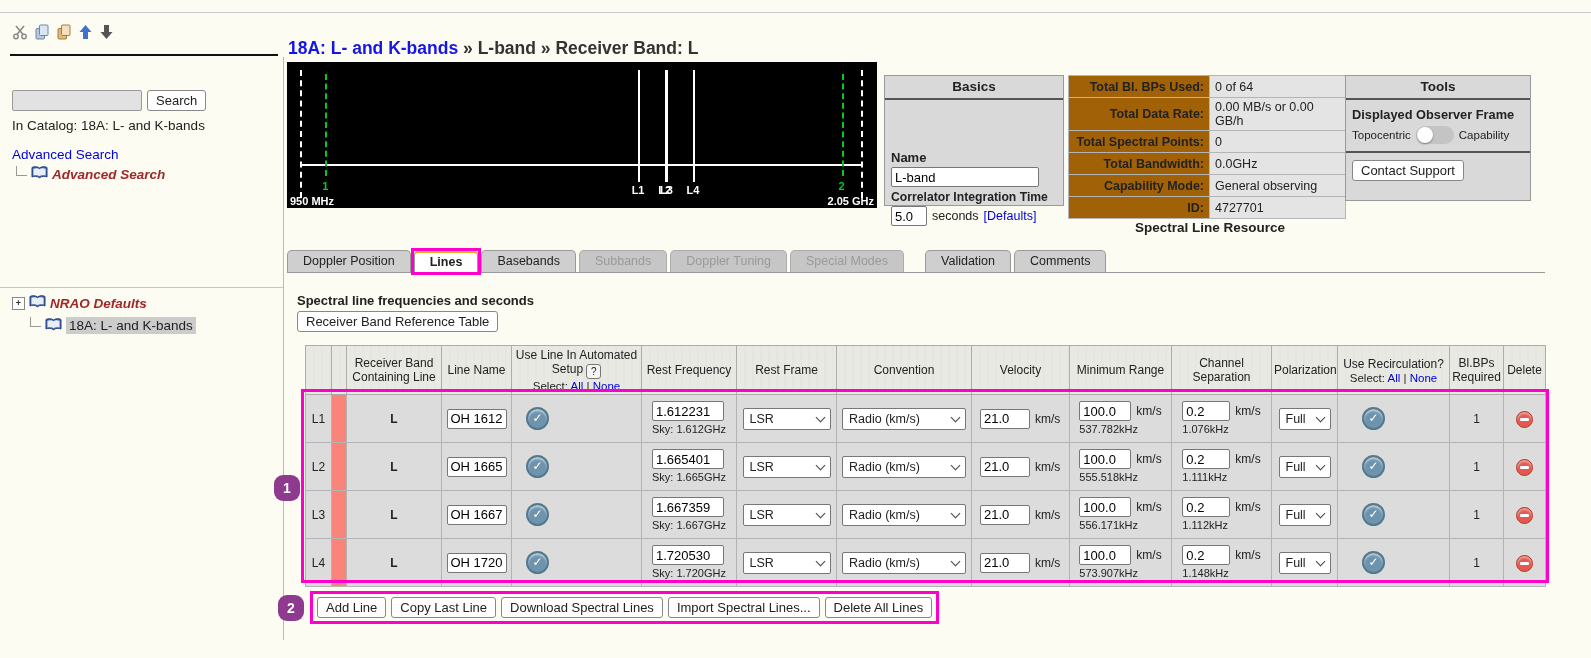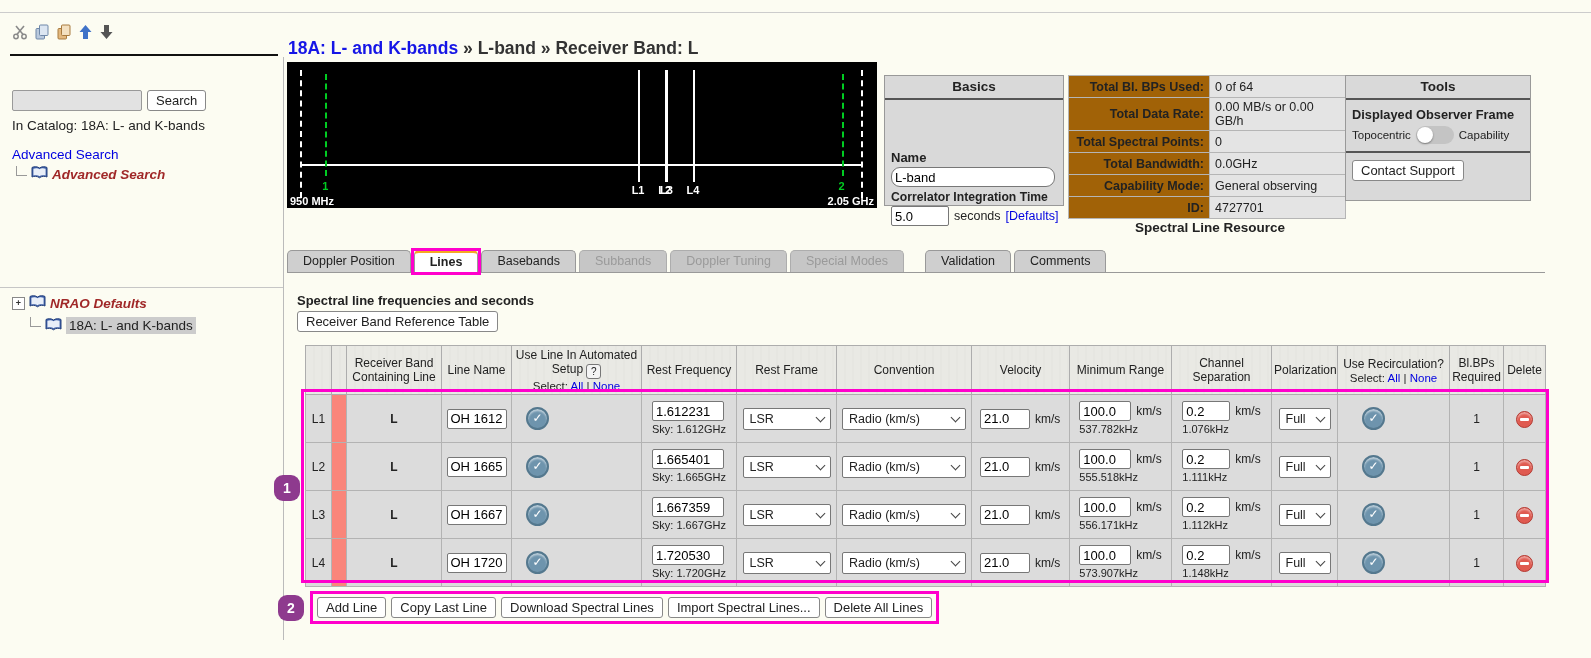--- a/index.html
+++ b/index.html
@@ -206,24 +206,24 @@
       <div class="sline" style="left: 64.3%;"></div>
       <div class="slabel" style="left: 64.3%;">L3</div>
       <div class="sline" style="left: 68.8%;"></div>
       <div class="slabel" style="left: 68.8%;">L4</div>
     </div>
 
   <div class="panel basics">
     <div class="panel-h">Basics</div>
     <div class="inner">
       <div class="blabel">Name</div>
-      <input class="tin" style="width: 164px; border-radius: 9px;" type="text" value="L-band">
+      <input class="tin" style="width: 148px;" type="text" value="L-band">
       <div class="blabel small">Correlator Integration Time</div>
       <div class="cit-row">
-        <input class="tin" style="width: 58px;" type="text" value="5.0">
+        <input class="tin" style="width: 36px;" type="text" value="5.0">
         <span>seconds</span>
         <span class="bluelink">[Defaults]</span>
       </div>
     </div>
   </div>
 
   <table class="stats">
     <tbody>
         <tr>
           <td class="sl">Total Bl. BPs Used:</td>

